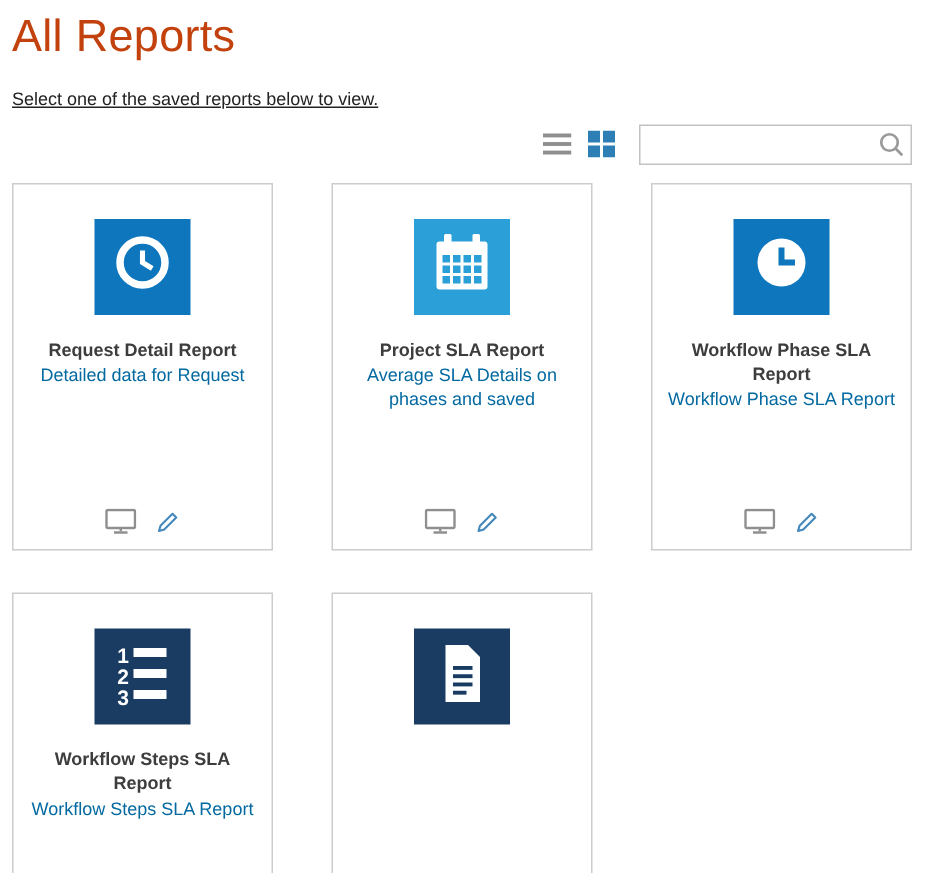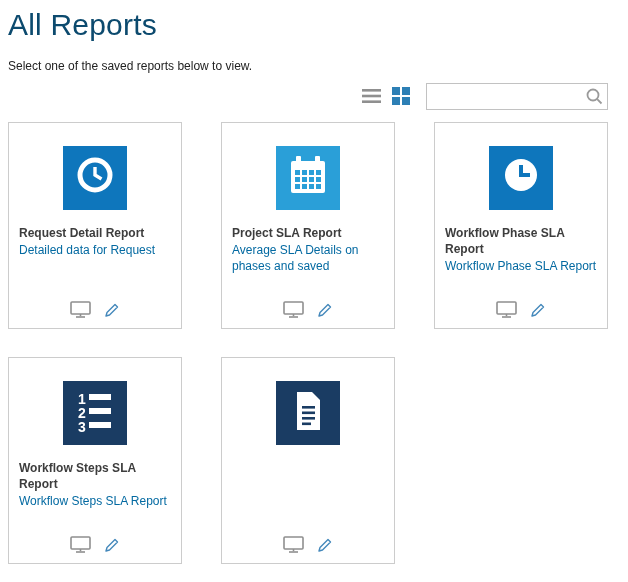--- a/index.html
+++ b/index.html
@@ -8,27 +8,28 @@
     width: 628px; height: 582px;
     background: #ffffff;
     font-family: "Liberation Sans", sans-serif;
     overflow: hidden;
   }
   .page { padding: 6px 0 0 8px; }
   .page-title {
     margin: 2px 0 0 0;
     font-size: 30px;
     font-weight: 400;
-    color: #0c4a6e;
+    color: #c2410c;
     letter-spacing: 0.2px;
   }
   .page-subtitle {
     margin: 17px 0 0 0;
     font-size: 12px;
     color: #222222;
+    text-decoration: underline;
   }
   .toolbar {
     width: 600px;
     height: 28px;
     margin-top: 9px;
     display: flex;
     justify-content: flex-end;
     align-items: center;
     gap: 11px;
   }
@@ -48,24 +49,24 @@
   .grid {
     width: 600px;
     margin-top: 12px;
     display: grid;
     grid-template-columns: repeat(3, 174px);
     column-gap: 39px;
     row-gap: 28px;
   }
   .card {
     position: relative;
-    height: 207px;
+    height: 245px;
     border: 1px solid #cccccc;
     background: #ffffff;
-    text-align: left;
+    text-align: center;
     padding: 23px 10px 0 10px;
     cursor: pointer;
   }
   .tile {
     width: 64px; height: 64px;
     margin: 0 auto;
     display: flex; align-items: center; justify-content: center;
   }
   .card-title {
     margin-top: 15px;

